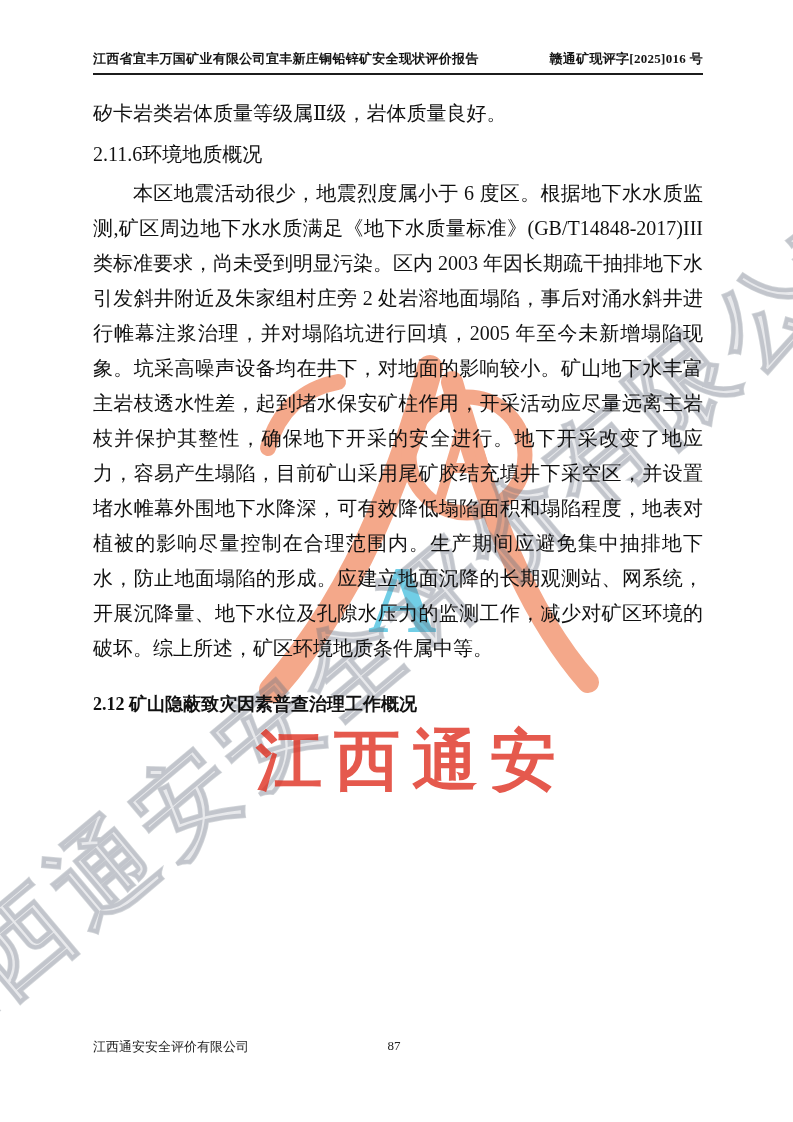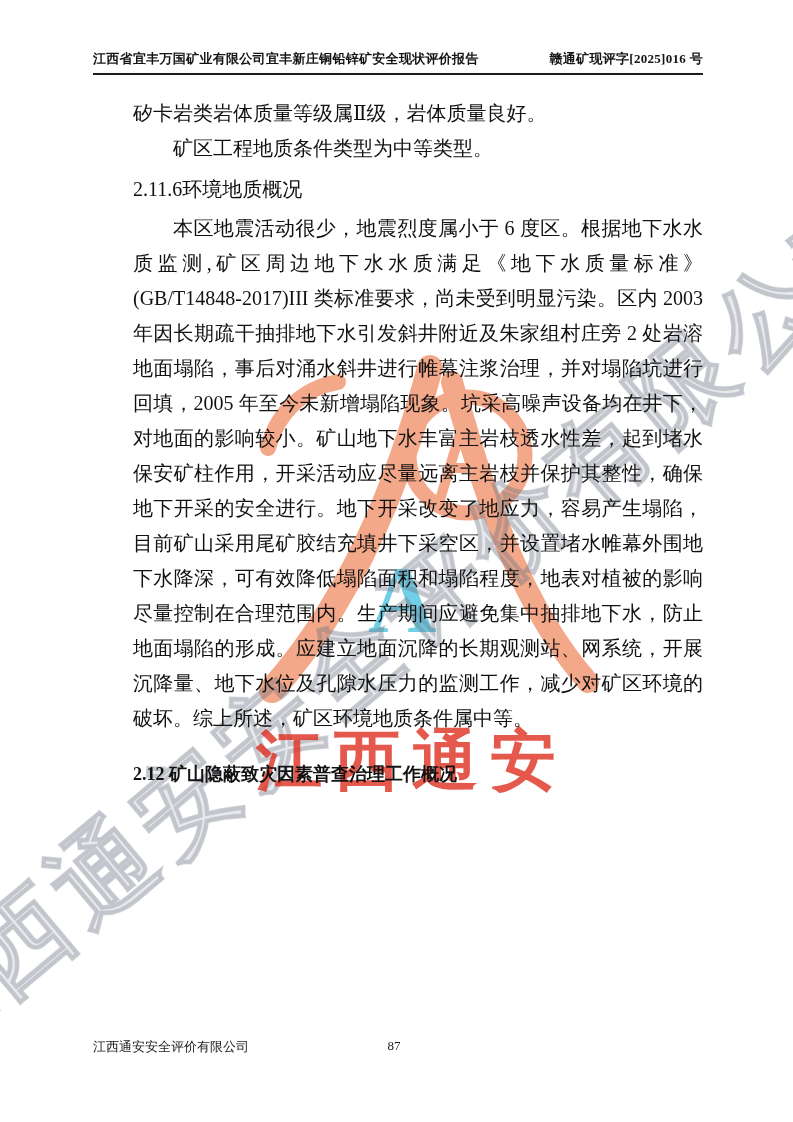--- a/index.html
+++ b/index.html
@@ -23,21 +23,21 @@
     gap:39px;
   }
   .header-rule{
     margin-top:5px;border-bottom:2.5px solid #1c1c1c;height:0;
   }
   
   .content{
     position:absolute;left:93px;right:90px;top:96px;
     z-index:2;
     font-size:20px;line-height:35px;
-    text-align:justify;text-justify:inter-ideograph;margin-left:40px;
+    text-align:justify;text-justify:inter-ideograph;
   }
   .para{margin:0;}
   .indent{text-indent:2em;}
   .h-small{
     margin:6px 0 4px 0;
     font-size:20px;font-weight:normal;line-height:35px;
     font-family:"Liberation Serif","DejaVu Serif",serif;
   }
   .h-big{
     margin:20px 0 6px 0;
@@ -98,21 +98,20 @@
   <div class="header">
     <div class="header-row">
       <span>江西省宜丰万国矿业有限公司宜丰新庄铜铅锌矿安全现状评价报告</span>
       <span>赣通矿现评字[2025]016 号</span>
     </div>
     <div class="header-rule"></div>
   </div>
 
   <div class="content">
     <p class="para">矽卡岩类岩体质量等级属Ⅱ级，岩体质量良好。</p>
-    <p class="para indent">矿区工程地质条件类型为中等类型。</p>
     <h3 class="h-small">2.11.6环境地质概况</h3>
     <p class="para indent">本区地震活动很少，地震烈度属小于 6 度区。根据地下水水质监测,矿区周边地下水水质满足《地下水质量标准》(GB/T14848-2017)III 类标准要求，尚未受到明显污染。区内 2003 年因长期疏干抽排地下水引发斜井附近及朱家组村庄旁 2 处岩溶地面塌陷，事后对涌水斜井进行帷幕注浆治理，并对塌陷坑进行回填，2005 年至今未新增塌陷现象。坑采高噪声设备均在井下，对地面的影响较小。矿山地下水丰富主岩枝透水性差，起到堵水保安矿柱作用，开采活动应尽量远离主岩枝并保护其整性，确保地下开采的安全进行。地下开采改变了地应力，容易产生塌陷，目前矿山采用尾矿胶结充填井下采空区，并设置堵水帷幕外围地下水降深，可有效降低塌陷面积和塌陷程度，地表对植被的影响尽量控制在合理范围内。生产期间应避免集中抽排地下水，防止地面塌陷的形成。应建立地面沉降的长期观测站、网系统，开展沉降量、地下水位及孔隙水压力的监测工作，减少对矿区环境的破坏。综上所述，矿区环境地质条件属中等。</p>
     <h2 class="h-big">2.12 矿山隐蔽致灾因素普查治理工作概况</h2>
   </div>
 
   <div class="footer">
     <span class="footer-company">江西通安安全评价有限公司</span>
     <span class="footer-page">87</span>
   </div>
 

